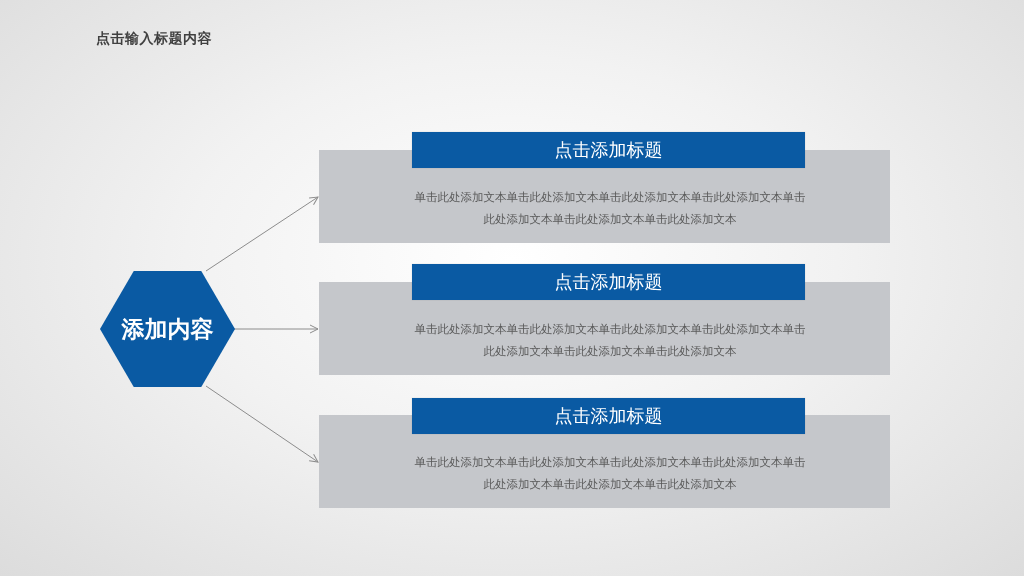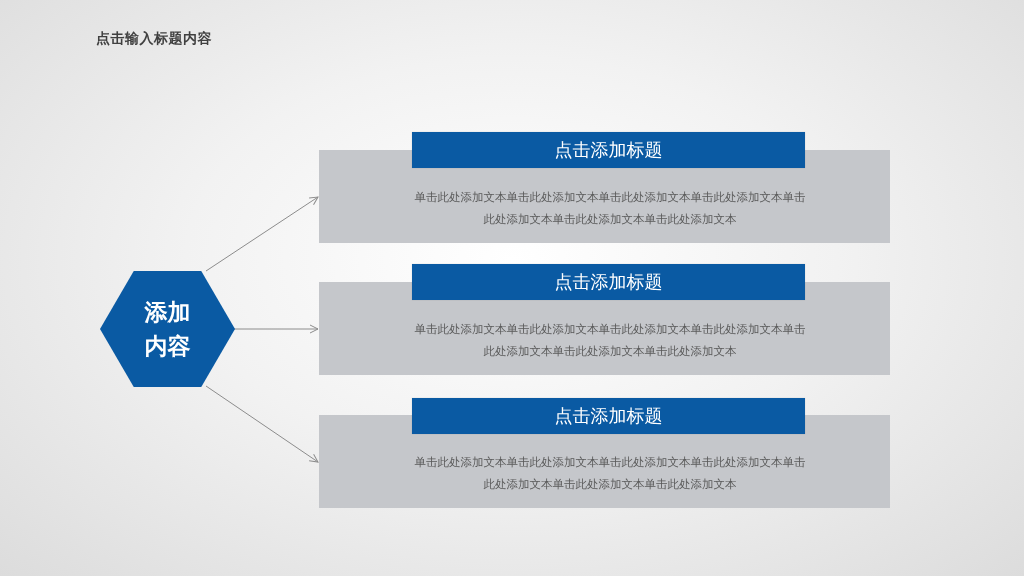--- a/index.html
+++ b/index.html
@@ -10,21 +10,21 @@
   }
   .page-title {
     position:absolute; left:96px; top:30px;
     font-size:14px; font-weight:bold; color:#404040; letter-spacing:0.5px;
   }
   svg.connectors { position:absolute; left:0; top:0; }
   .hex {
     position:absolute; left:100px; top:271px; width:135px; height:116px;
     background:#0a5aa3;
     clip-path: polygon(25% 0, 75% 0, 100% 50%, 75% 100%, 25% 100%, 0 50%);
-    display:flex; flex-direction:column; align-items:center; justify-content:center;
+    display:flex; flex-direction:row; align-items:center; justify-content:center;
     color:#fff; font-weight:bold; font-size:23px; line-height:34px;
   }
   .card {
     position:absolute; left:319px; width:571px; height:93px;
     background:#c5c7cb;
   }
   .card-header {
     position:absolute; left:412px; width:393px; height:36px;
     background:#0a5aa3; color:#fff; font-size:18px;
     display:flex; align-items:center; justify-content:center;

